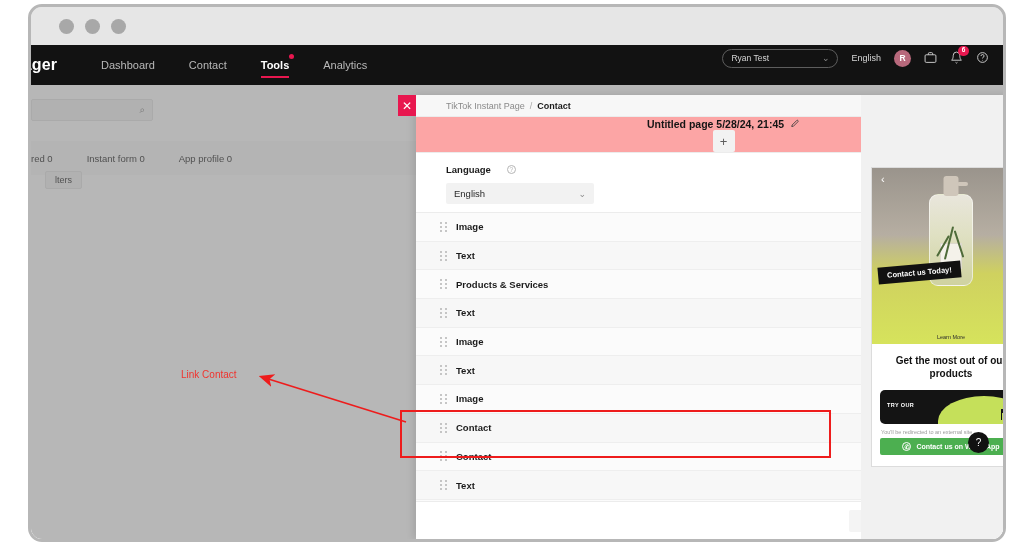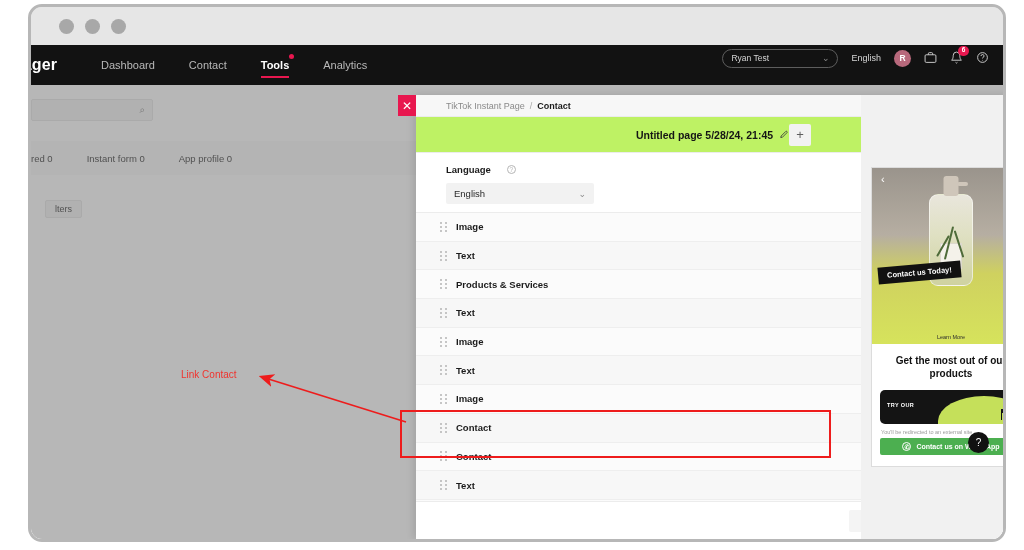--- a/index.html
+++ b/index.html
@@ -91,21 +91,21 @@
     background: #f0f0f0; border: 1px solid #e3e3e3; border-radius: 2px;
     display: flex; align-items: center; justify-content: flex-end; padding-right: 7px;
     color: #8b8b8b; font-size: 10px;
   }
   #tabs-row {
     position: absolute; left: 0; top: 56px; right: 0; height: 34px;
     background: #f4f4f4; display: flex; align-items: center; gap: 34px;
   }
   .tab-item { font-size: 9.5px; color: #4b4b4b; }
   #filters-chip {
-    position: absolute; left: 14px; top: 115px;
+    position: absolute; left: 14px; top: 86px;
     background: #efefef; border: 1px solid #e4e4e4;
     padding: 3px 9px; font-size: 9px; color: #4b4b4b; border-radius: 2px;
   }
   #dim-overlay {
     position: absolute; left: 0; top: 40px; right: 0; bottom: 0;
     background: rgba(90,90,90,0.42);
   }
 
   
   #modal-panel {
@@ -124,21 +124,21 @@
     height: 22px; background: #f7f7f7; border-bottom: 1px solid #ececec;
     display: flex; align-items: center; padding-left: 30px;
     font-size: 9px; color: #8a8a8a; gap: 5px;
   }
   #breadcrumb-current { color: #1b1b1b; font-weight: bold; }
   .bc-sep { color: #a8a8a8; }
 
   #page-title-row {
     height: 36px; border-bottom: 1px solid #ececec;
     display: flex; align-items: center; padding: 0 8px 0 30px;
-    justify-content: center; background: #bef264;
+    justify-content: flex-end; background: #fca5a5; flex-direction: column;
   }
   #page-title-group { display: flex; align-items: center; gap: 6px; }
   #page-title { font-size: 10.5px; font-weight: bold; color: #151515; }
   #edit-pencil { font-size: 10px; color: #4a4a4a; }
   #add-module-button {
     width: 22px; height: 22px; background: #f2f2f2;
     display: flex; align-items: center; justify-content: center;
     color: #5d5d5d; font-size: 13px; border-radius: 2px; cursor: pointer;
   }
 

